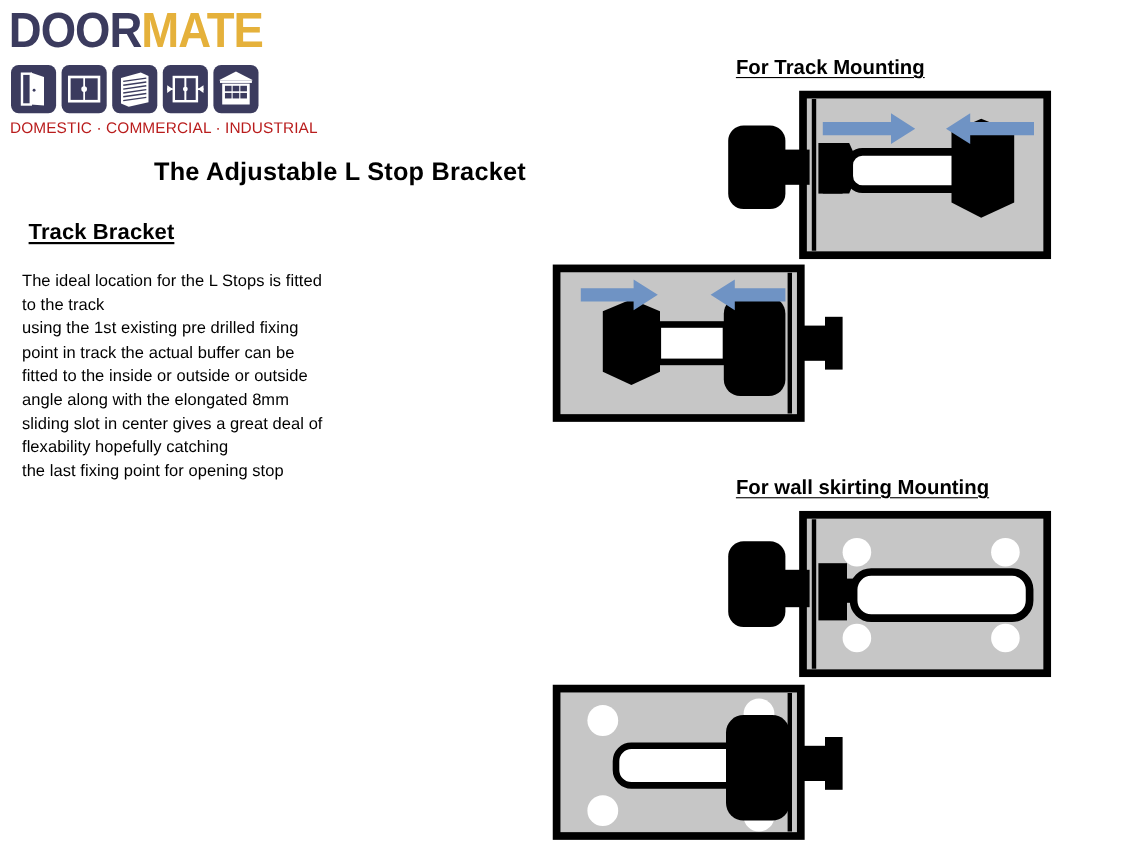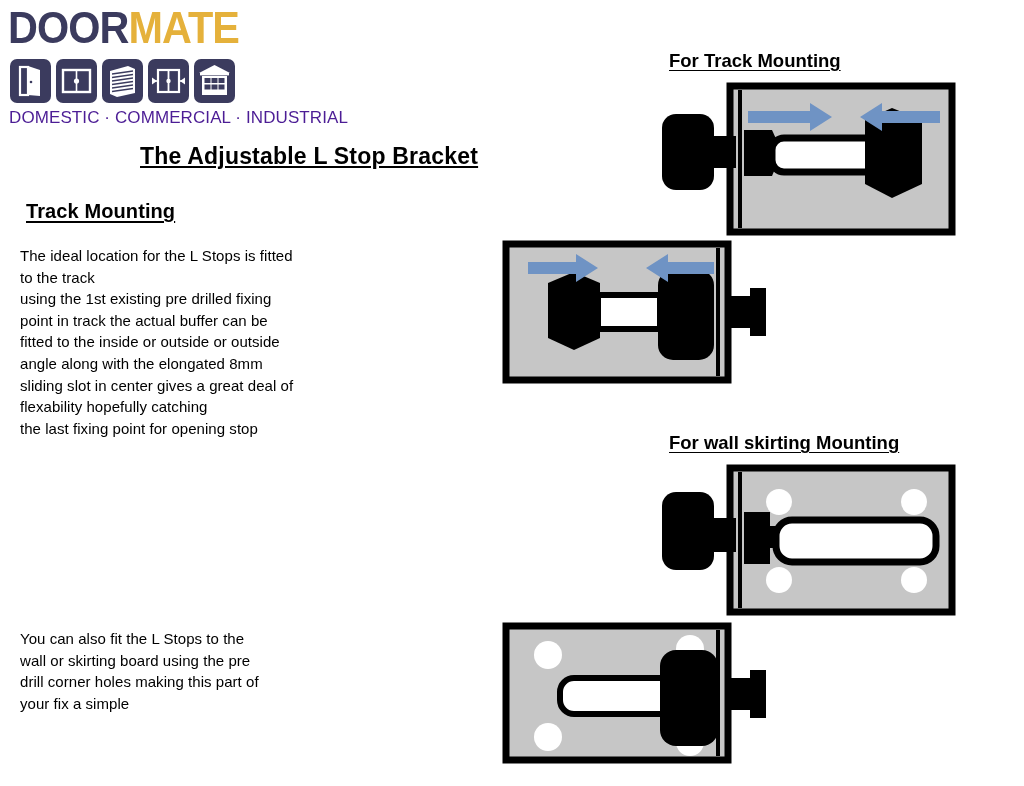--- a/index.html
+++ b/index.html
@@ -60,38 +60,37 @@
     height: 44px;
     border-radius: 7px;
     background: #3b3b5e;
     position: relative;
     overflow: hidden;
   }
   .logo-tagline {
     position: absolute;
     left: 1px;
     top: 104px;
-    font-size: 17px;
+    font-size: 14px;
     font-weight: normal;
     letter-spacing: 0.1px;
-    color: #4c1d95;
+    color: #b91c1c;
     white-space: nowrap;
     font-family: "Liberation Sans", sans-serif;
   }
 
   
   .main-title {
     position: absolute;
     left: 140px;
     top: 143px;
     font-size: 23px;
     font-weight: bold;
     white-space: nowrap;
     letter-spacing: 0.2px;
-    text-decoration: underline;
   }
   .section-heading {
     position: absolute;
     font-size: 20px;
     font-weight: bold;
     text-decoration: underline;
     text-underline-offset: 3px;
     white-space: nowrap;
     letter-spacing: 0.1px;
   }
@@ -202,38 +201,34 @@
         </svg>
       </div>
 
     </div>
 
     <div class="logo-tagline">DOMESTIC · COMMERCIAL · INDUSTRIAL</div>
   </div>
 
   <div class="main-title">The Adjustable L Stop Bracket</div>
 
-  <div class="section-heading" id="heading-track-mounting">Track Mounting</div>
+  <div class="section-heading" id="heading-track-mounting">Track Bracket</div>
 
   <div class="body-text" id="para-track-1">The ideal location for the L Stops is fitted
 to the track
 using the 1st existing pre drilled fixing
 point in track the actual buffer can be
 fitted to the inside or outside or outside
 angle along with the elongated 8mm
 sliding slot in center gives a great deal of
 flexability hopefully catching
 the last fixing point for opening stop</div>
 
 
 
-  <div class="body-text" id="para-wall-1">You can also fit the L Stops to the
-wall or skirting board using the pre
-drill corner holes making this part of
-your fix a simple</div>
 
   <div class="diagram-heading" id="heading-for-track">For Track Mounting</div>
 
   <div class="diagram" id="diagram-track-front">
     <svg width="300" height="160" viewBox="0 0 300 160" aria-hidden="true">
 
       <rect x="2" y="34" width="52" height="76" rx="14" fill="#000000"></rect>
 
       <rect x="70" y="6" width="222" height="146" fill="#c6c6c6" stroke="#000000" stroke-width="7"></rect>
 

